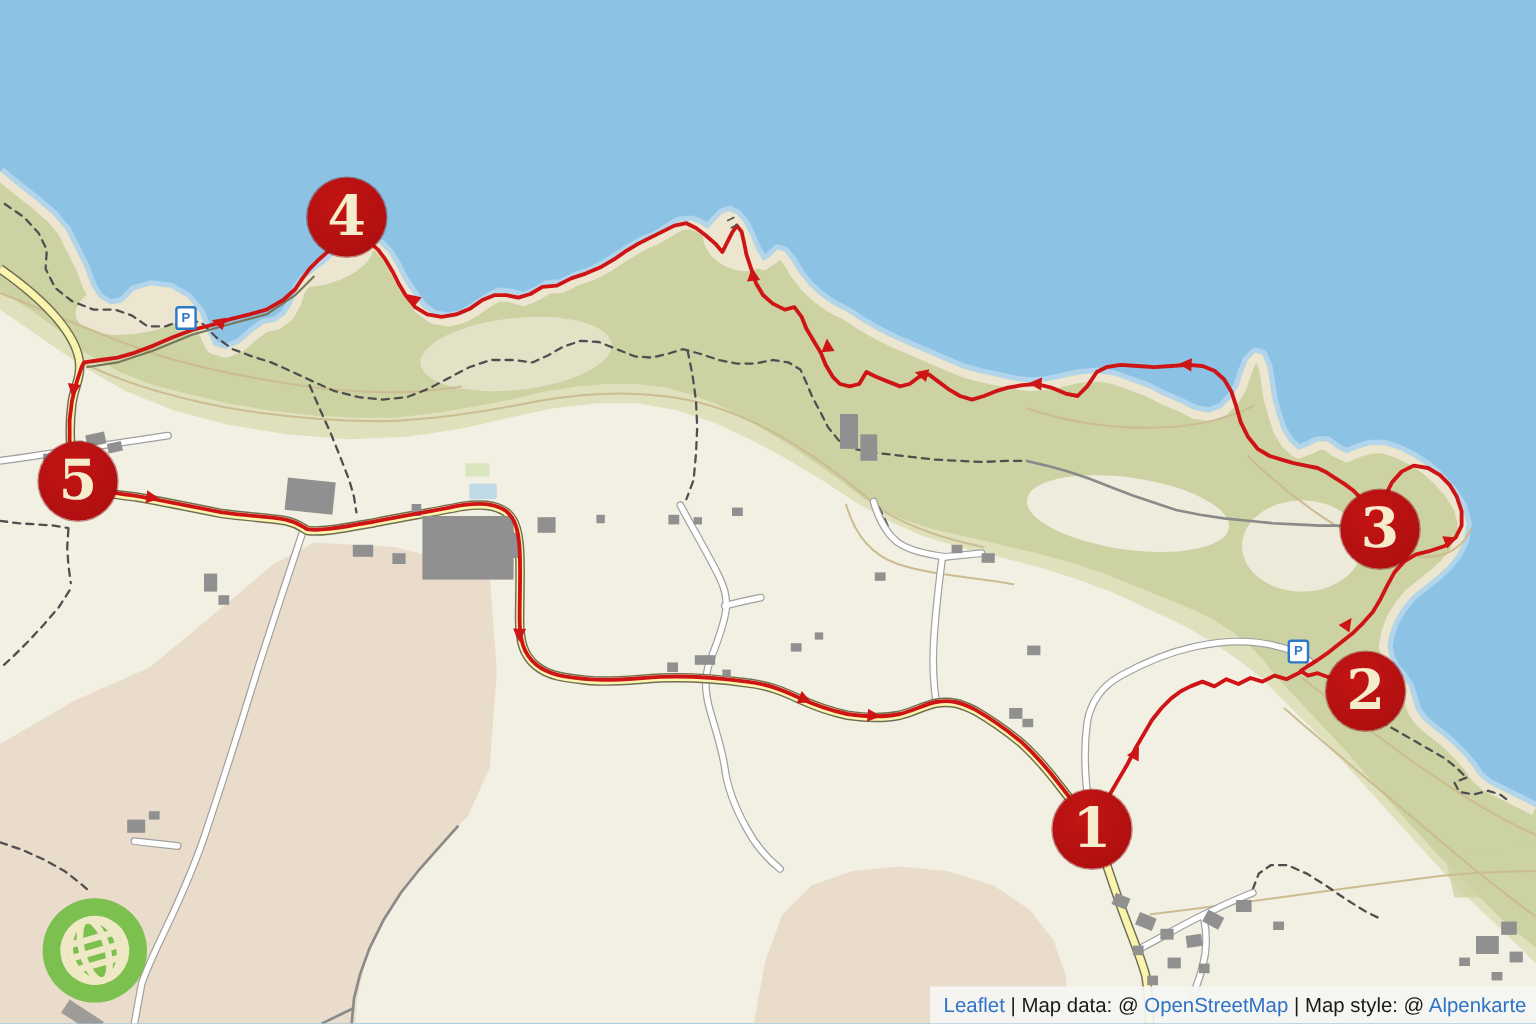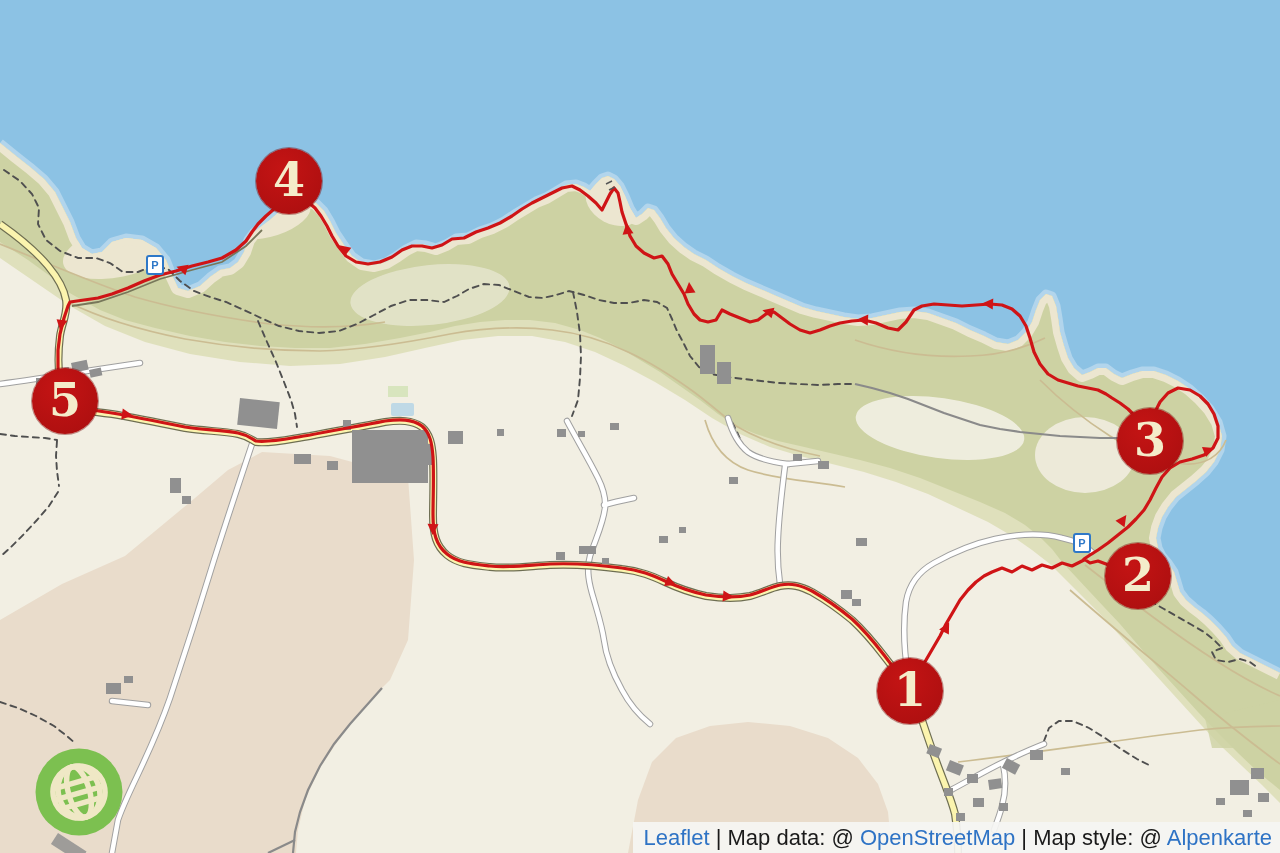--- a/index.html
+++ b/index.html
@@ -42,21 +42,21 @@
   
   .pk{position:absolute;width:14px;height:16px;background:#ffffff;border:2px solid #2e78c8;
     border-radius:3px;transform:translate(-50%,-50%);display:flex;align-items:center;justify-content:center;}
   .pk span{color:#2e78c8;font-weight:bold;font-size:11px;line-height:1;}
 
   
   #logo{position:absolute;left:31px;top:744px;width:96px;height:96px;}
 
   
   #attribution{position:absolute;right:0;bottom:0;height:31px;line-height:31px;
-    background:rgba(245,245,243,.92);padding:0 8px 0 11px;font-size:22px;color:#1a1a1a;
+    background:rgba(245,245,243,.92);padding:0 8px 0 11px;font-size:17px;color:#1a1a1a;
     white-space:nowrap;}
   #attribution .lnk{color:#2e73c5;text-decoration:none;}
 </style>
 </head>
 <body>
 
 <div id="viewport">
 
 <svg id="basemap" width="1280" height="853" viewBox="0 0 1280 853">
   <defs>

